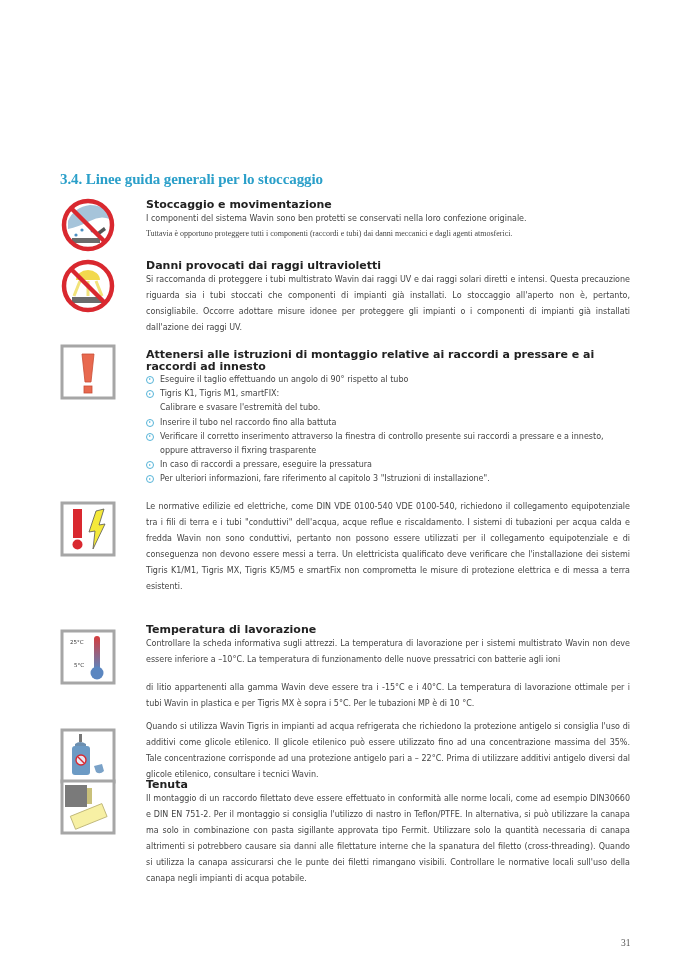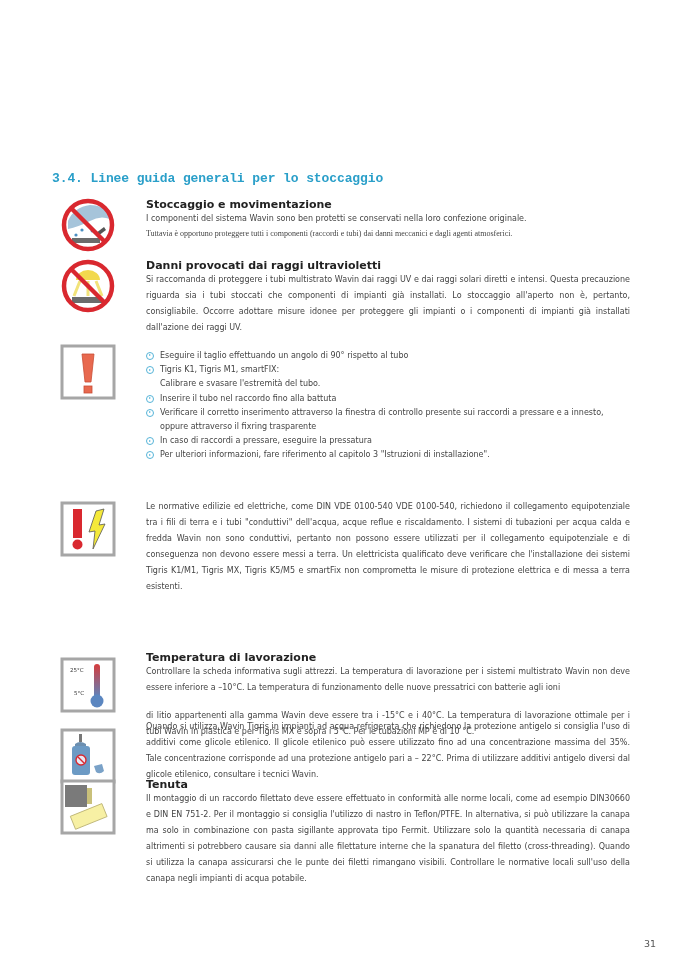--- a/index.html
+++ b/index.html
@@ -1,35 +1,35 @@
 <!DOCTYPE html>
 <html><head>
 <meta charset="utf-8">
 <style>
   html, body { margin: 0; padding: 0; background: #ffffff; }
   body { width: 691px; height: 972px; position: relative; overflow: hidden;
          font-family: "DejaVu Sans", "Liberation Sans", sans-serif; color: #3a3a3a; }
-  .section-title { position: absolute; left: 52px; top: 171px; font-family: Liberation Mono, monospace;
-                   font-size: 13px; font-weight: bold; color: #2a9fc9; letter-spacing: -0.1px; }
+  .section-title { position: absolute; left: 60px; top: 171px; font-family: Liberation Serif, serif;
+                   font-size: 15px; font-weight: bold; color: #2a9fc9; letter-spacing: -0.1px; }
   .block { position: absolute; left: 60px; width: 570px; }
   .icon { position: absolute; left: 0; top: 0; width: 56px; height: 56px; }
   .icon svg { display: block; }
   .text { position: absolute; left: 86px; width: 484px; }
   .heading { font-size: 11px; font-weight: bold; color: #222; line-height: 12px; margin: 0; }
   .para { font-size: 8px; line-height: 16px; color: #444; margin: 0; text-align: justify; }
   .para.nojust { text-align: left; }
   ul.steps { list-style: none; margin: 0; padding: 0; }
   ul.steps li { position: relative; padding-left: 14px; font-size: 8px; line-height: 14.2px; color: #444; }
   ul.steps li .bullet { position: absolute; left: 0; top: 3px; width: 8px; height: 8px; border: 1px solid #56b4d8;
                         border-radius: 50%; box-sizing: border-box; }
   ul.steps li .bullet::after { content: ""; position: absolute; left: 2.3px; top: 1.4px; width: 0; height: 0;
                                border-left: 2.5px solid #56b4d8; border-top: 1.8px solid transparent; border-bottom: 1.8px solid transparent; }
   ul.steps li .cont { display: block; }
   .gap { height: 8px; }
-  .page-number { position: absolute; left: 644px; top: 938px; font-size: 9.5px; color: #555; }
+  .page-number { position: absolute; left: 621px; top: 938px; font-size: 9.5px; color: #555; font-family: Liberation Serif, serif; }
 </style>
 </head>
 <body>
 
 <div class="section-title">3.4. Linee guida generali per lo stoccaggio</div>
 
 <div class="block" style="top:197px; height:56px;">
   <div class="icon" style="top:0;">
     <svg width="56" height="56" viewBox="0 0 56 56">
       <circle cx="28" cy="28" r="26" fill="#fff"></circle>
@@ -72,20 +72,21 @@
 
 <div class="block" style="top:344px; height:140px;">
   <div class="icon" style="top:0;">
     <svg width="56" height="56" viewBox="0 0 56 56">
       <rect x="2" y="2" width="52" height="52" fill="#fff" stroke="#a6a6a6" stroke-width="3"></rect>
       <path d="M22 10 L34 10 L31 38 L25 38 Z" fill="#e8694f" stroke="#c94c35" stroke-width="0.8"></path>
       <rect x="24" y="42" width="8" height="7" fill="#e8694f" stroke="#c94c35" stroke-width="0.8"></rect>
     </svg>
   </div>
   <div class="text" style="top:5px;">
+    <p class="heading">Attenersi alle istruzioni di montaggio relative ai raccordi a pressare e ai raccordi ad innesto</p>
     <ul class="steps">
       <li><span class="bullet"></span><span>Eseguire il taglio effettuando un angolo di 90° rispetto al tubo</span></li>
       <li><span class="bullet"></span><span>Tigris K1, Tigris M1, smartFIX:</span><span class="cont">Calibrare e svasare l'estremità del tubo.</span></li>
       <li><span class="bullet"></span><span>Inserire il tubo nel raccordo fino alla battuta</span></li>
       <li><span class="bullet"></span><span>Verificare il corretto inserimento attraverso la finestra di controllo presente sui raccordi a pressare e a innesto,</span><span class="cont">oppure attraverso il fixring trasparente</span></li>
       <li><span class="bullet"></span><span>In caso di raccordi a pressare, eseguire la pressatura</span></li>
       <li><span class="bullet"></span><span>Per ulteriori informazioni, fare riferimento al capitolo 3 "Istruzioni di installazione".</span></li>
     </ul>
   </div>
 </div>
@@ -97,21 +98,21 @@
       <rect x="13" y="8" width="9" height="29" fill="#d9282f"></rect>
       <circle cx="17.5" cy="43.5" r="5" fill="#d9282f"></circle>
       <path d="M36 10 L44 8 L39 24 L45 23 L33 48 L35 30 L29 31 Z" fill="#f5e93a" stroke="#555" stroke-width="0.8"></path>
     </svg>
   </div>
   <div class="text" style="top:0;">
     <p class="para">Le normative edilizie ed elettriche, come DIN VDE 0100-540 VDE 0100-540, richiedono il collegamento equipotenziale tra i fili di terra e i tubi "conduttivi" dell'acqua, acque reflue e riscaldamento. I sistemi di tubazioni per acqua calda e fredda Wavin non sono conduttivi, pertanto non possono essere utilizzati per il collegamento equipotenziale e di conseguenza non devono essere messi a terra. Un elettricista qualificato deve verificare che l'installazione dei sistemi Tigris K1/M1, Tigris MX, Tigris K5/M5 e smartFix non comprometta le misure di protezione elettrica e di messa a terra esistenti.</p>
   </div>
 </div>
 
-<div class="block" style="top:652px; height:90px;">
+<div class="block" style="top:624px; height:90px;">
   <div class="icon" style="top:5px;">
     <svg width="56" height="56" viewBox="0 0 56 56">
       <defs>
         <linearGradient id="thermo" x1="0" y1="0" x2="0" y2="1">
           <stop offset="0" stop-color="#d63c3c"></stop>
           <stop offset="1" stop-color="#5b86c0"></stop>
         </linearGradient>
       </defs>
       <rect x="2" y="2" width="52" height="52" fill="#fff" stroke="#a6a6a6" stroke-width="3"></rect>
       <rect x="34" y="7" width="6" height="34" rx="3" fill="url(#thermo)"></rect>

